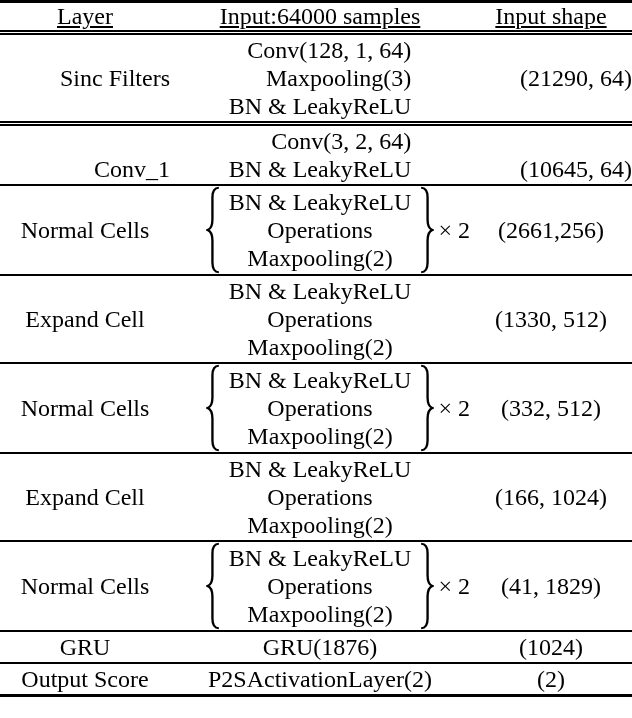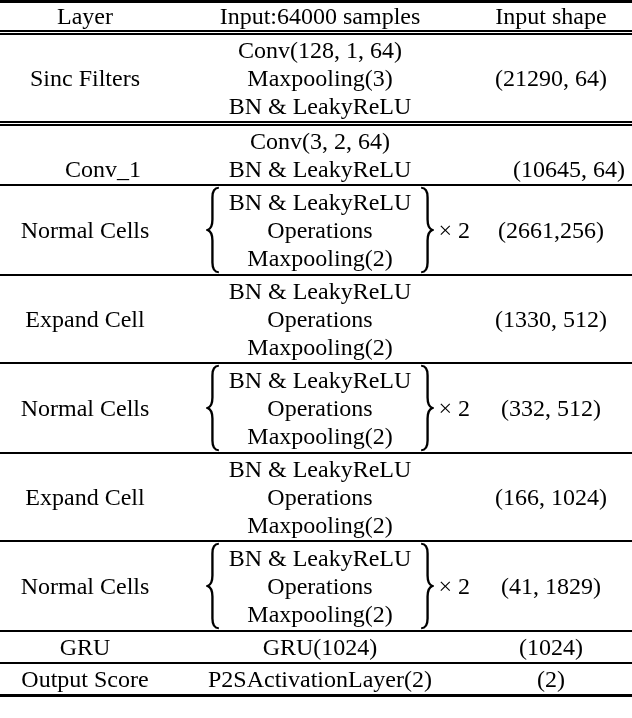--- a/index.html
+++ b/index.html
@@ -23,22 +23,22 @@
   }
   col.c-layer  { width: 170px; }
   col.c-ops    { width: 300px; }
   col.c-output { width: 162px; }
   th, td {
     text-align: center;
     vertical-align: middle;
     padding: 0;
     font-weight: normal;
   }
-  thead th { height: 27px; line-height: 27px; }
-  tr.sep-double > td { border-top: 5px double #000; }
+  thead th { height: 27px; line-height: 27px; text-decoration: underline; }
+  tr.sep-double > td { border-top: 5px double #000; text-align: right; }
   tr.sep-single > td { border-top: 2px solid #000; }
   td.col-ops { position: relative; }
   .ops-flex {
     display: flex;
     align-items: center;
     justify-content: center;
   }
   .ops-lines { padding: 1px 6px; }
   .brace-row .ops-lines { width: 190px; padding: 0 4px; }
   .op-line { white-space: nowrap; }
@@ -222,21 +222,21 @@
     </td>
   </tr>
       <tr class="sep-single simple-row">
     <td class="col-layer">
       <span>GRU</span>
     </td>
     <td class="col-ops">
       <div class="ops-flex">
 
         <div class="ops-lines">
-              <div class="op-line">GRU(1024)</div>
+              <div class="op-line">GRU(1876)</div>
             </div>
 
       </div>
 
     </td>
     <td class="col-output">
       <span>(1024)</span>
     </td>
   </tr>
       <tr class="sep-single simple-row">

